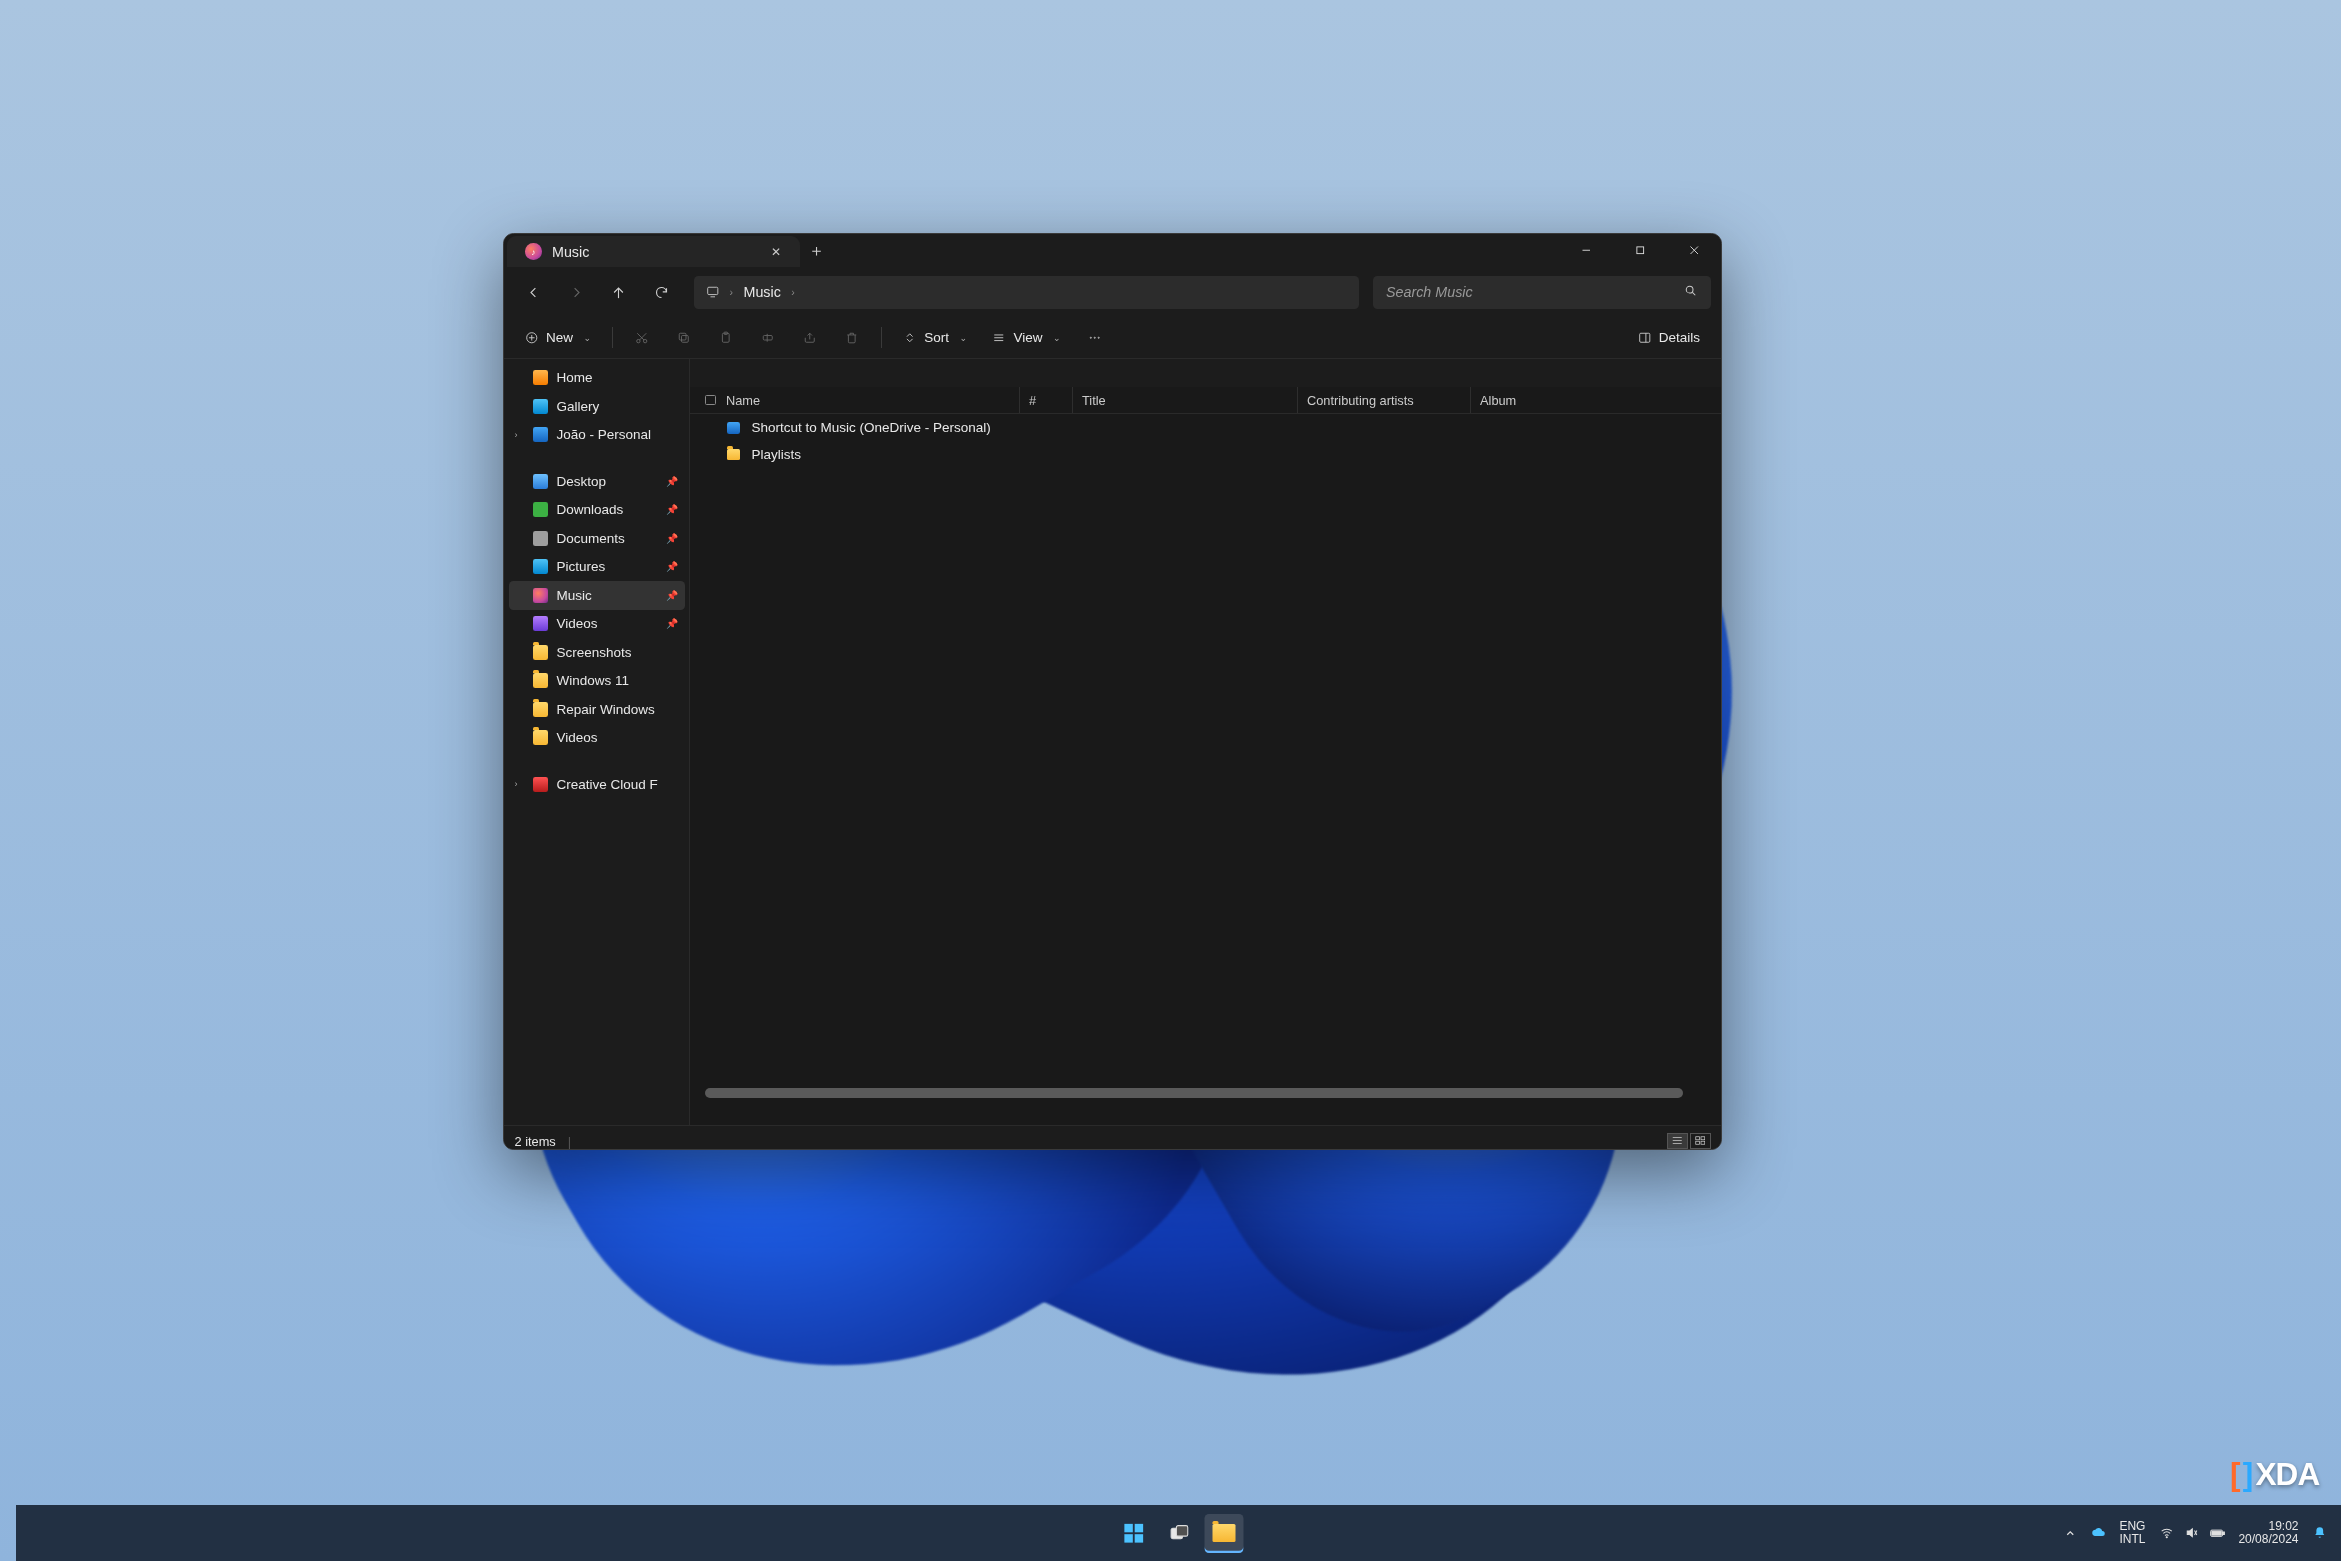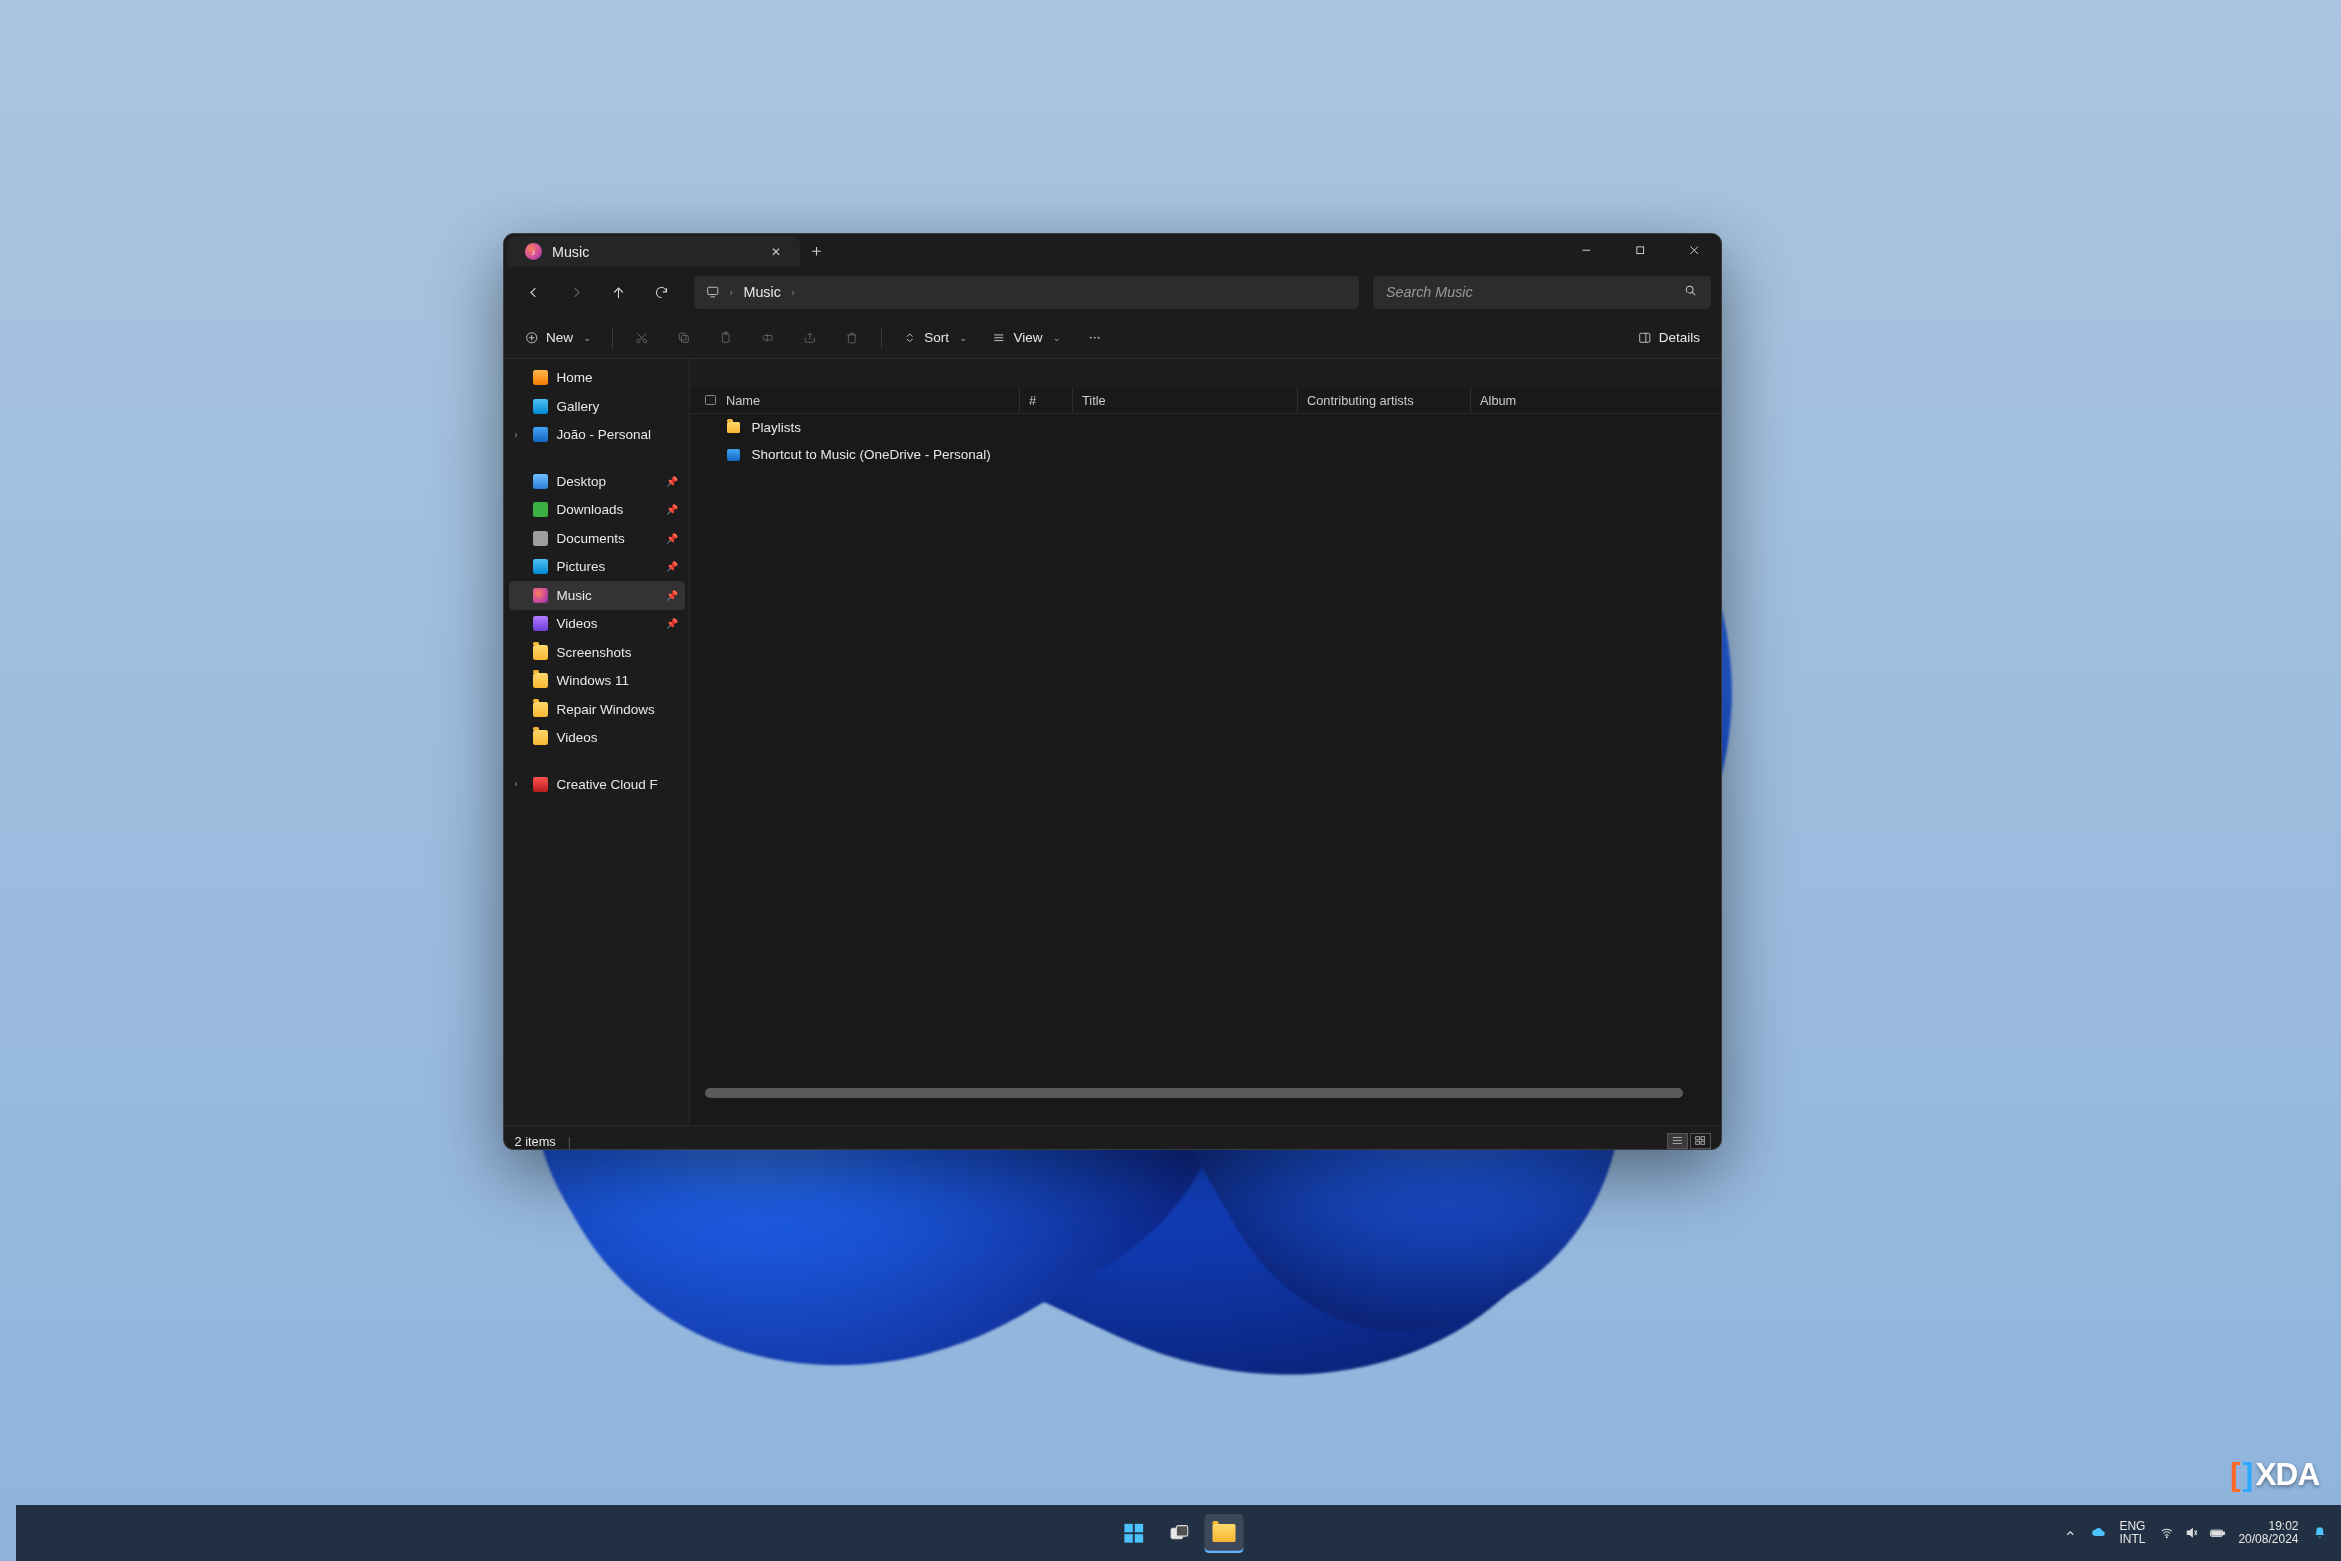--- a/index.html
+++ b/index.html
@@ -343,30 +343,30 @@
         <div class="col" style="width:173px">
             <span>Contributing artists</span>
           </div>
         <div class="col" style="width:150px;border-right:none">
             <span>Album</span>
           </div>
       </div>
       <div class="filerow">
         <span style="width:10.5px"></span>
         <span class="ficon">
+            <span class="nicon fic-cloud" style="width:13.5px;height:12px;display:block"></span>
+          </span>
+        <span>Shortcut to Music (OneDrive - Personal)</span>
+      </div>
+      <div class="filerow">
+        <span style="width:10.5px"></span>
+        <span class="ficon">
             <span class="fic-folder" style="width:13.5px;height:10.5px;display:block"></span>
           </span>
         <span>Playlists</span>
-      </div>
-      <div class="filerow">
-        <span style="width:10.5px"></span>
-        <span class="ficon">
-            <span class="nicon fic-cloud" style="width:13.5px;height:12px;display:block"></span>
-          </span>
-        <span>Shortcut to Music (OneDrive - Personal)</span>
       </div>
       <div class="hscroll"></div>
     </div>
   </div>
 
   <div class="status">
     <span>2 items</span>
     <span style="margin-left:12px;color:#555">|</span>
     <div class="layout">
       <div class="layoutbtn active">

